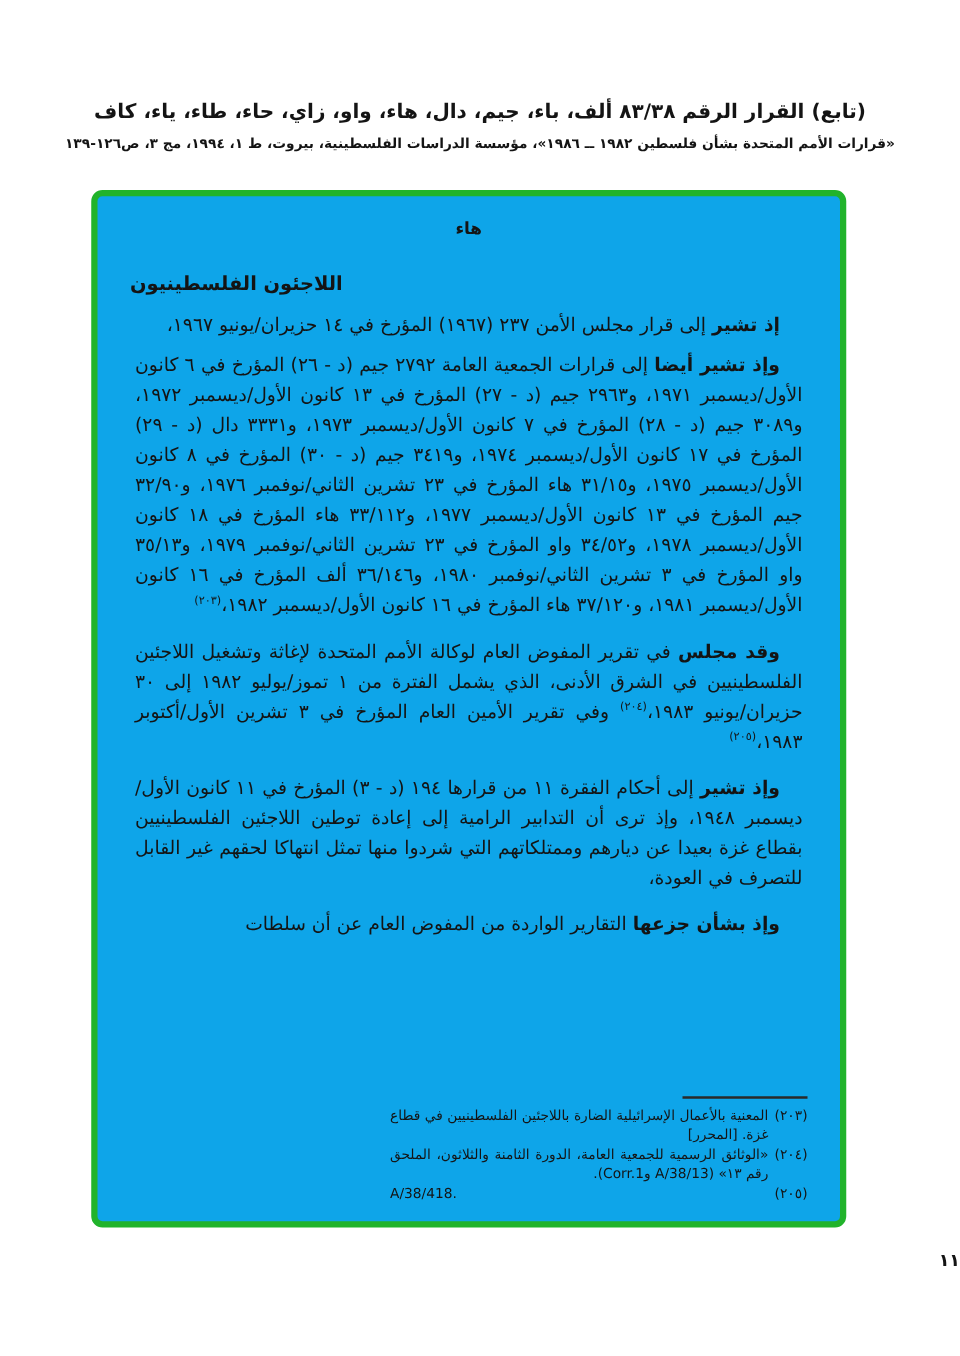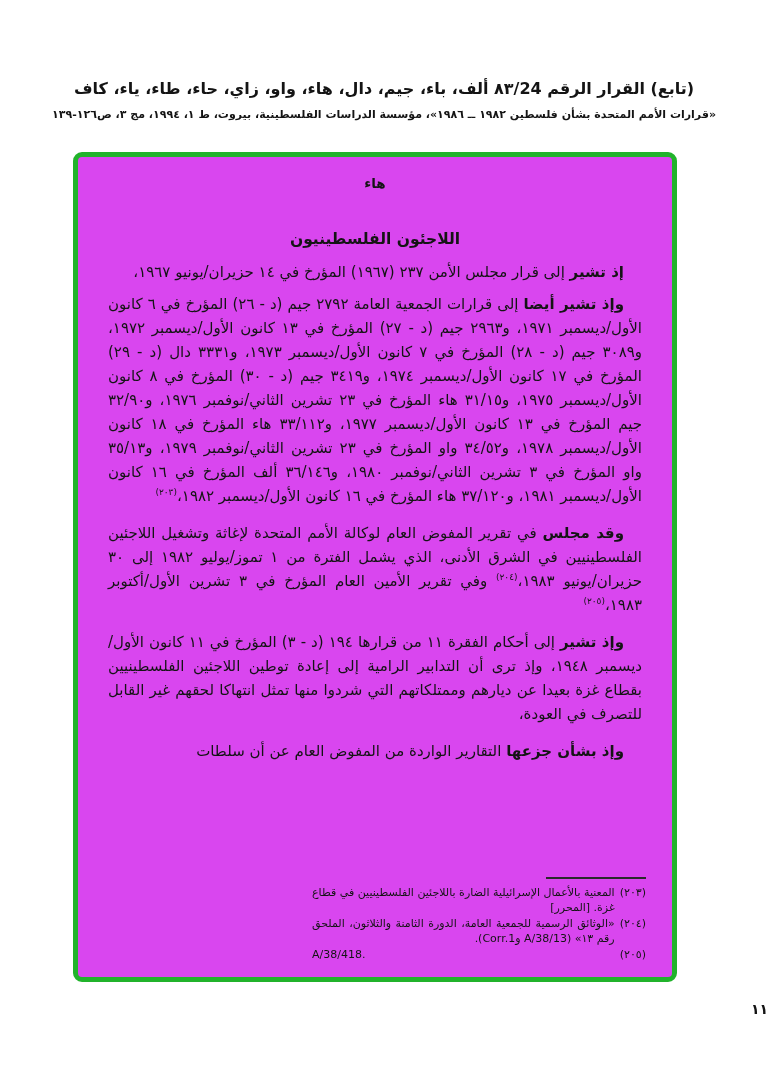--- a/index.html
+++ b/index.html
@@ -21,32 +21,32 @@
     position:absolute; top:108px; left:0; right:0;
     text-align:center; font-weight:bold; font-size:11px;
     direction:rtl; letter-spacing:0;
   }
   
   .greenbox {
     position:absolute; left:73px; top:152px;
     width:604px; height:830px;
     border:5px solid #21b32b; border-radius:9px;
     box-sizing:border-box; overflow:hidden;
-    background:#d946ef;
+    background:#0ea5e9;
   }
   .doc {
     direction:rtl;
     height:100%; box-sizing:border-box;
     padding:12px 26px 14px 26px;
     display:flex; flex-direction:column;
     font-size:15px; line-height:24px;
     text-align:justify;
   }
   .sec    { text-align:center; font-weight:bold; font-size:13.5px; margin:2px 0 16px; }
-  .title1 { text-align:center; font-weight:bold; font-size:15.5px; margin:16px 0 5px; }
+  .title1 { text-align:left; font-weight:bold; font-size:15.5px; margin:4px 0 5px; }
   .title2 { text-align:center; font-weight:bold; font-size:14.5px; margin:0 0 9px; }
   .salut  { font-weight:bold; margin:0; text-indent:18px; }
   p.para  { margin:4px; text-indent:18px; }
   p.gap   { margin-top:9px; }
   .lead   { font-weight:bold; }
   .ref    { font-size:9px; position:relative; top:-6px; line-height:0; }
   
   .footnotes {
     margin-top:auto;
     width:334px;
@@ -62,21 +62,21 @@
   .pageno {
     position:absolute; top:1001px; left:0; right:0;
     text-align:right; font-weight:bold; font-size:14px;
   }
 </style>
 </head>
 <body>
 
 <div>
 
-  <div class="hdr1" dir="rtl">(تابع) القرار الرقم ٨٣/24 ألف، باء، جيم، دال، هاء، واو، زاي، حاء، طاء، ياء، كاف</div>
+  <div class="hdr1" dir="rtl">(تابع) القرار الرقم ٨٣/٣٨ ألف، باء، جيم، دال، هاء، واو، زاي، حاء، طاء، ياء، كاف</div>
 
   <div class="hdr2" dir="rtl">«قرارات الأمم المتحدة بشأن فلسطين ١٩٨٢ ــ ١٩٨٦»، مؤسسة الدراسات الفلسطينية، بيروت، ط ١، ١٩٩٤، مج ٣، ص١٢٦-١٣٩</div>
 
   <div class="greenbox">
     <div class="doc" dir="rtl">
 
       <div class="sec">هاء</div>
 
       <div class="title1">اللاجئون الفلسطينيون</div>
 

